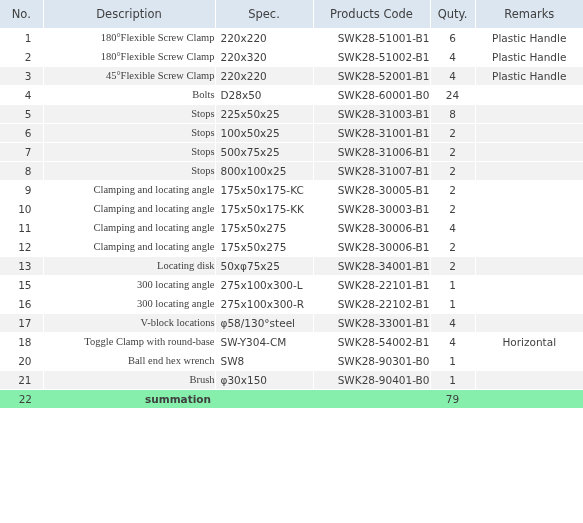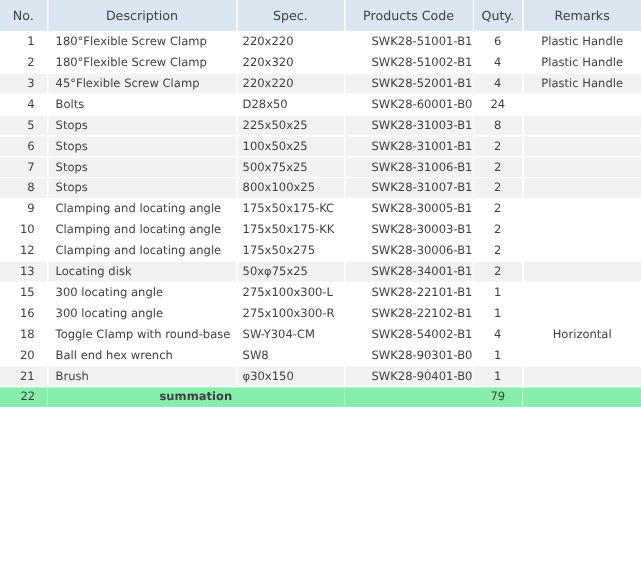--- a/index.html
+++ b/index.html
@@ -52,21 +52,21 @@
     white-space: nowrap;
     overflow: hidden;
     vertical-align: middle;
   }
   #bom-table tbody td:last-child { border-right: none; }
 
   #bom-table tbody tr.plain td { background: #ffffff; }
   #bom-table tbody tr.shaded td { background: #f2f2f2; }
 
   .cell-no      { text-align: right;  padding-right: 11px !important; }
-  .cell-desc    { text-align: left;   padding-left: 7px !important; }
+  .cell-desc    { text-align: right;   padding-left: 7px !important; font-family: Liberation Serif, serif; }
   .cell-spec    { text-align: left;   padding-left: 5px !important; }
   .cell-code    { text-align: right;   padding-left: 6px !important; }
   .cell-qty     { text-align: center; }
   .cell-remarks { text-align: center; }
 
   
   #bom-table tbody tr.total-row td {
     background: #86efac;
     border-right: none;
     border-bottom: none;
@@ -170,20 +170,28 @@
       </tr>
       <tr class="plain">
         <td class="cell-no">10</td>
         <td class="cell-desc">Clamping and locating angle</td>
         <td class="cell-spec">175x50x175-KK</td>
         <td class="cell-code">SWK28-30003-B1</td>
         <td class="cell-qty">2</td>
         <td class="cell-remarks"></td>
       </tr>
       <tr class="plain">
+        <td class="cell-no">11</td>
+        <td class="cell-desc">Clamping and locating angle</td>
+        <td class="cell-spec">175x50x275</td>
+        <td class="cell-code">SWK28-30006-B1</td>
+        <td class="cell-qty">4</td>
+        <td class="cell-remarks"></td>
+      </tr>
+      <tr class="plain">
         <td class="cell-no">12</td>
         <td class="cell-desc">Clamping and locating angle</td>
         <td class="cell-spec">175x50x275</td>
         <td class="cell-code">SWK28-30006-B1</td>
         <td class="cell-qty">2</td>
         <td class="cell-remarks"></td>
       </tr>
       <tr class="shaded">
         <td class="cell-no">13</td>
         <td class="cell-desc">Locating disk</td>
@@ -199,20 +207,28 @@
         <td class="cell-code">SWK28-22101-B1</td>
         <td class="cell-qty">1</td>
         <td class="cell-remarks"></td>
       </tr>
       <tr class="plain">
         <td class="cell-no">16</td>
         <td class="cell-desc">300 locating angle</td>
         <td class="cell-spec">275x100x300-R</td>
         <td class="cell-code">SWK28-22102-B1</td>
         <td class="cell-qty">1</td>
+        <td class="cell-remarks"></td>
+      </tr>
+      <tr class="shaded">
+        <td class="cell-no">17</td>
+        <td class="cell-desc">V-block locations</td>
+        <td class="cell-spec">φ58/130°steel</td>
+        <td class="cell-code">SWK28-33001-B1</td>
+        <td class="cell-qty">4</td>
         <td class="cell-remarks"></td>
       </tr>
       <tr class="plain">
         <td class="cell-no">18</td>
         <td class="cell-desc">Toggle Clamp with round-base</td>
         <td class="cell-spec">SW-Y304-CM</td>
         <td class="cell-code">SWK28-54002-B1</td>
         <td class="cell-qty">4</td>
         <td class="cell-remarks">Horizontal</td>
       </tr>

